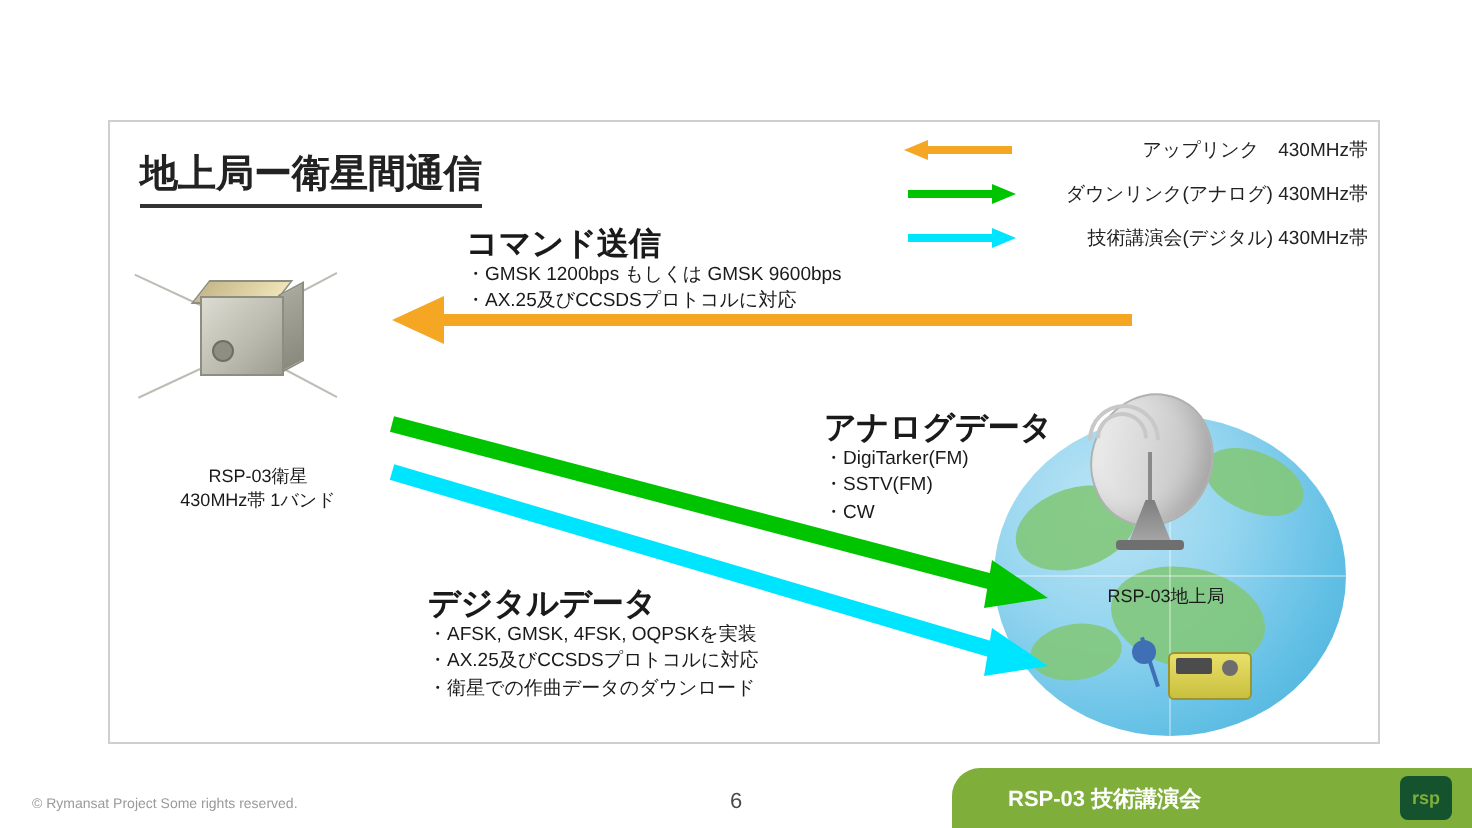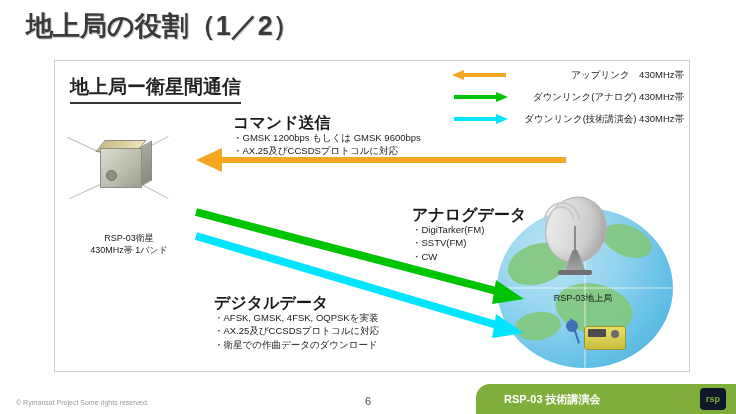--- a/index.html
+++ b/index.html
@@ -123,35 +123,34 @@
     position:absolute;left:0;bottom:0;width:736px;height:34px;background:#ffffff;
   }
   .footer-green{
     position:absolute;right:0;bottom:0;width:260px;height:30px;background:#7fae3a;
     border-top-left-radius:14px;
   }
   .footer-green .ftext{
     position:absolute;left:28px;top:8px;color:#fff;font-size:11px;font-weight:bold;white-space:nowrap;
   }
   .rsp-logo{
-    position:absolute;right:10px;bottom:4px;width:26px;height:22px;background:#0f172a;border-radius:4px;
+    position:absolute;right:10px;bottom:4px;width:26px;height:22px;background:#14532d;border-radius:4px;
     color:#7fae3a;font-size:9px;font-weight:bold;text-align:center;line-height:22px;
   }
   .copyright{position:absolute;left:16px;bottom:8px;font-size:7px;color:#9a9a9a;white-space:nowrap;}
   .pagenum{position:absolute;left:0;right:0;bottom:7px;text-align:center;font-size:11px;color:#4a4a4a;}
   .topline{position:absolute;left:0;top:0;width:736px;height:3px;background:#ffffff;}
 </style>
 </head>
 <body>
 
 <div class="slide">
 
   <div class="topline"></div>
 
-  <div class="title">地上局の役割（1／2）</div>
 
   <div class="frame"></div>
 
   <div class="inner-head">地上局ー衛星間通信</div>
 
   <div class="legend">
     <div class="legend-row">
       <span class="legend-arrow left">
         <span class="bar" style="background:#f5a623"></span>
         <span class="head" style="border-right-color:#f5a623"></span>
@@ -163,21 +162,21 @@
         <span class="bar" style="background:#00c400"></span>
         <span class="head" style="border-left-color:#00c400"></span>
       </span>
       <span class="legend-label">ダウンリンク(アナログ) 430MHz帯</span>
     </div>
     <div class="legend-row">
       <span class="legend-arrow right">
         <span class="bar" style="background:#00e5ff"></span>
         <span class="head" style="border-left-color:#00e5ff"></span>
       </span>
-      <span class="legend-label">ダウンリンク(技術講演会) 430MHz帯</span>
+      <span class="legend-label">技術講演会(デジタル) 430MHz帯</span>
     </div>
   </div>
 
   <div class="earth">
     <span class="land l1"></span>
     <span class="land l2"></span>
     <span class="land l3"></span>
     <span class="land l4"></span>
     <span class="grid"></span>
   </div>

